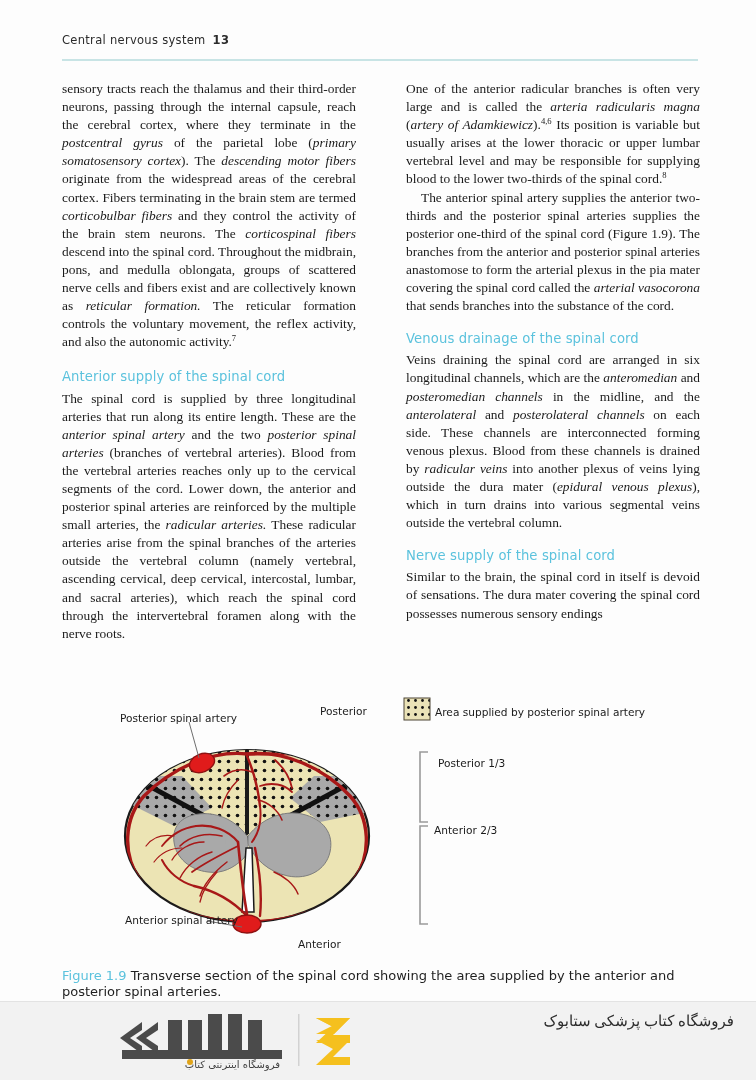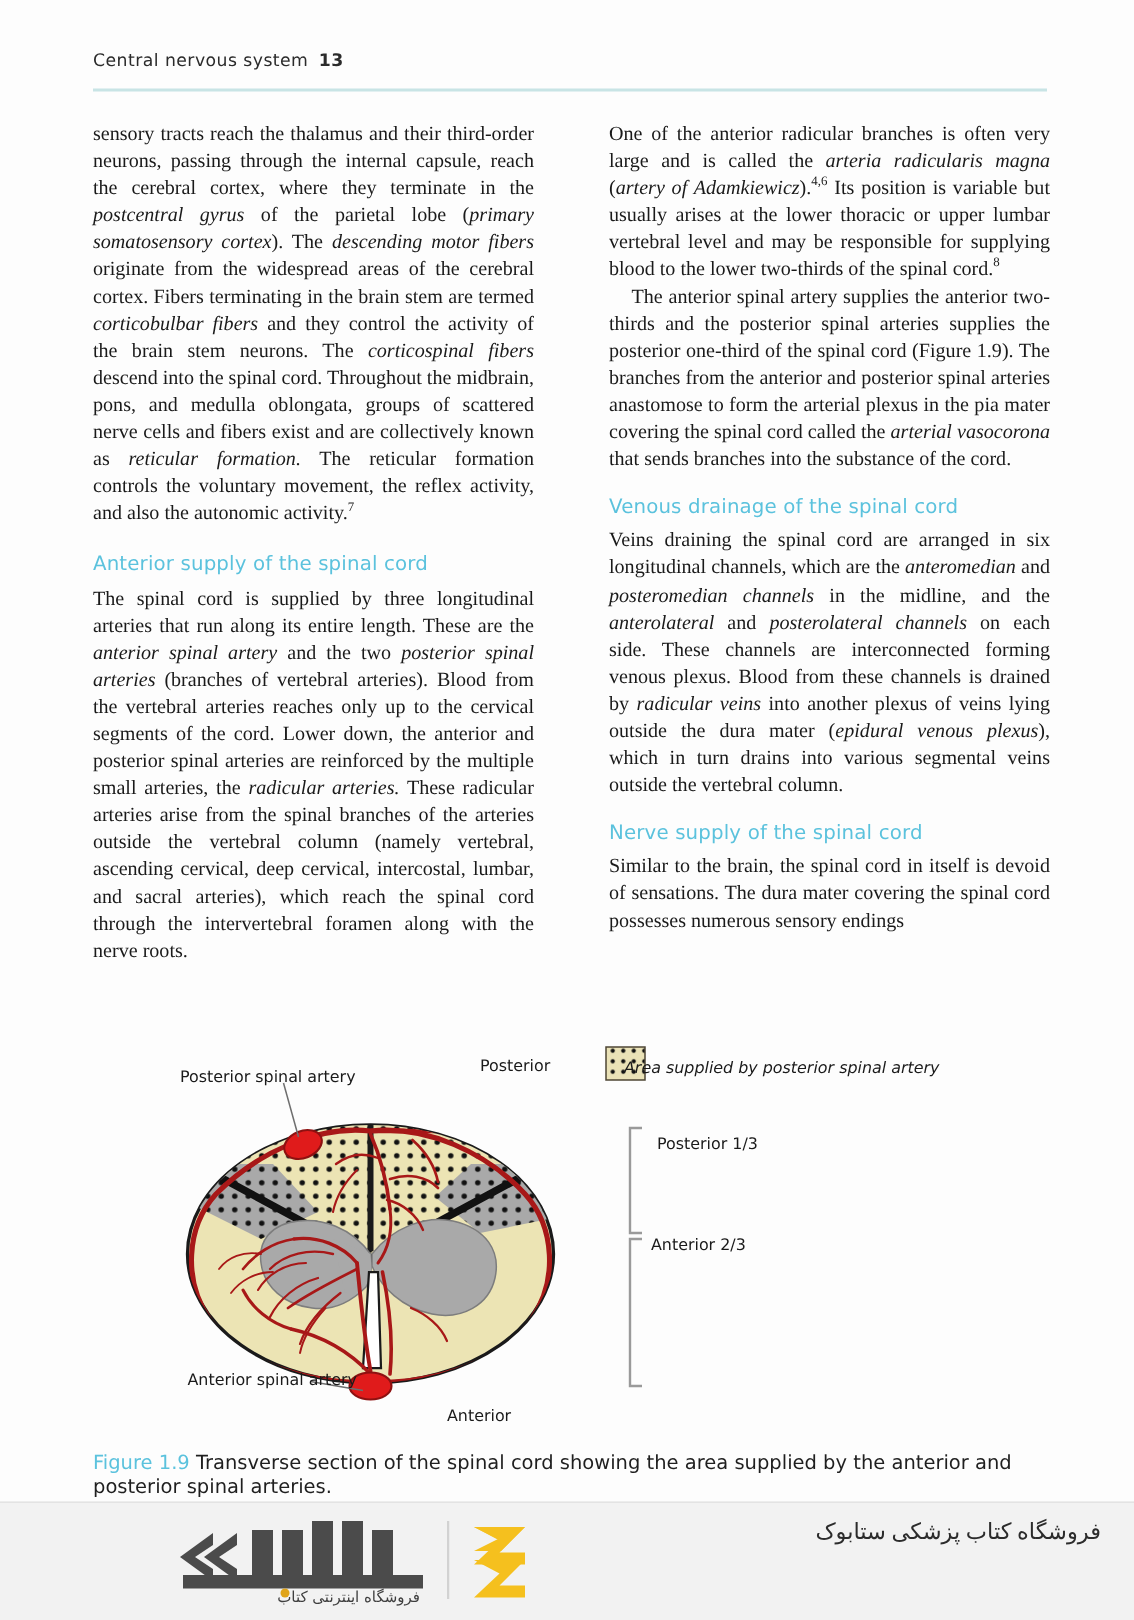--- a/index.html
+++ b/index.html
@@ -67,21 +67,21 @@
     position:absolute;
     font-family:"DejaVu Sans", sans-serif;
     font-size:10.6px;
     color:#1a1a1a;
     white-space:nowrap;
   }
   #lbl-posterior{left:218px;top:29px;margin-left:40px;}
   #lbl-anterior{left:236px;top:262px;}
   #lbl-psa{left:58px;top:36px;}
   #lbl-asa{left:63px;top:238px;}
-  #lbl-legend{left:354px;top:30px;font-style:italic;}
+  #lbl-legend{left:373px;top:30px;}
   #lbl-post13{left:376px;top:81px;}
   #lbl-ant23{left:372px;top:148px;}
 
   
   .caption{
     position:absolute;left:62px;top:968px;width:640px;
     font-family:"DejaVu Sans", sans-serif;
     font-size:13px;
     line-height:16px;
     color:#1f1f1f;

